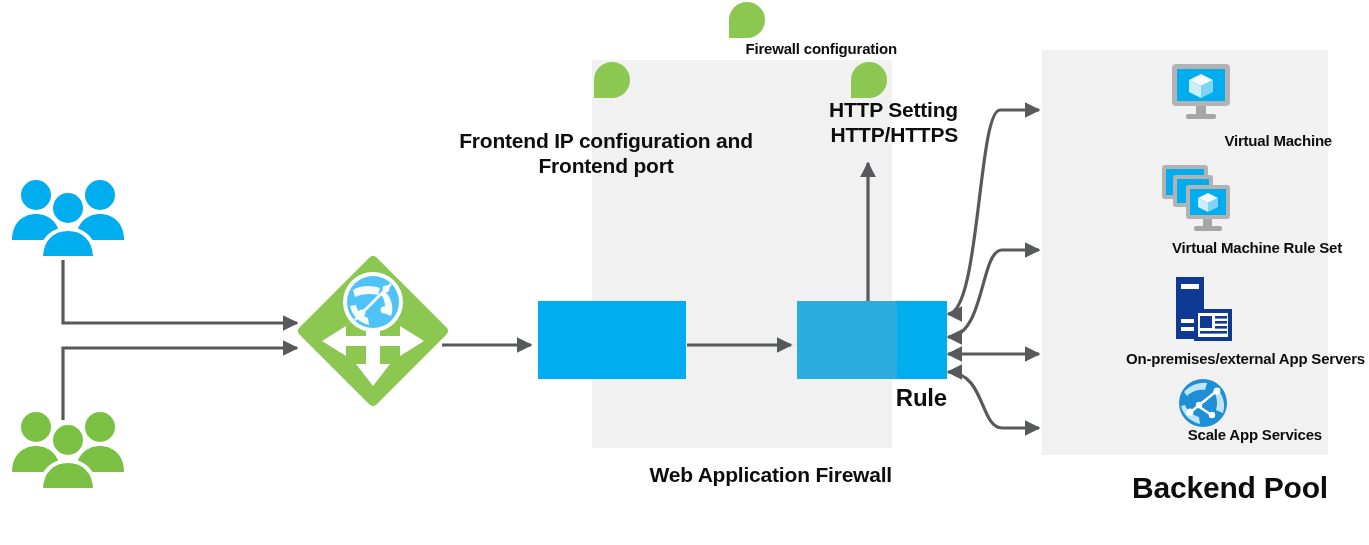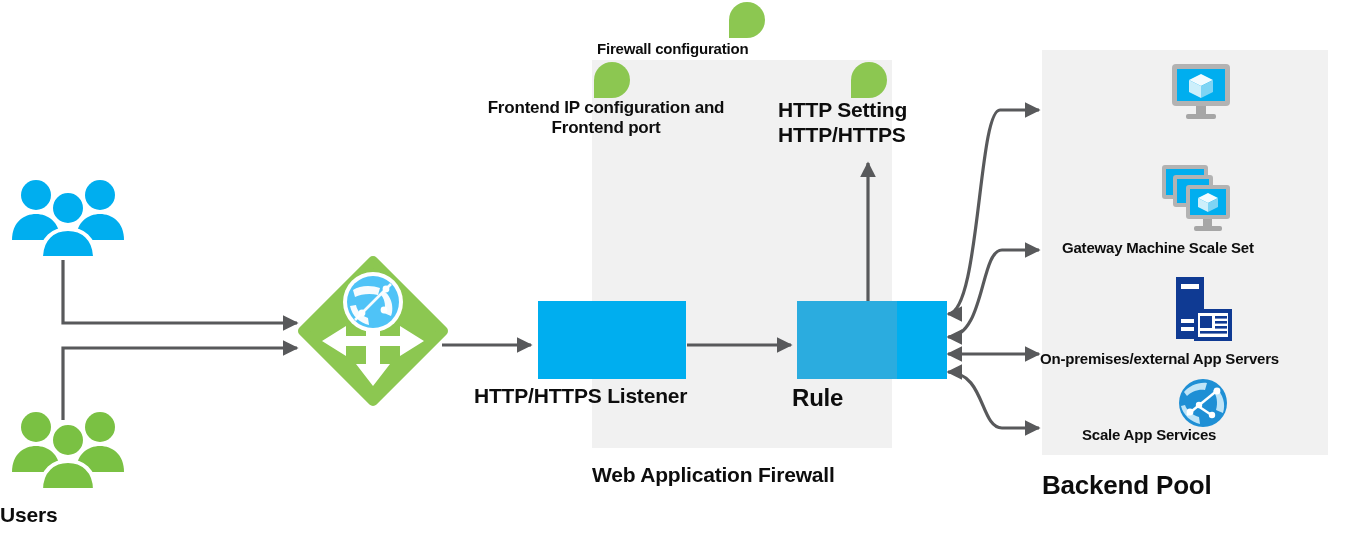--- a/index.html
+++ b/index.html
@@ -24,31 +24,31 @@
   .region {
     background: #F1F1F1;
   }
 
   
   .label {
     position: absolute;
     color: #0D0D0D;
     font-weight: bold;
     line-height: 1.18;
-    text-align: left;
+    text-align: right;
     white-space: pre-line;
     letter-spacing: -0.2px;
   }
   .lbl-users       { font-size: 21px; }
   .lbl-appgw       { font-size: 21px; }
   .lbl-listener    { font-size: 21px; }
   .lbl-rule        { font-size: 24px; }
   .lbl-waf         { font-size: 21px; }
-  .lbl-backend     { font-size: 26px; }
-  .lbl-frontend    { font-size: 17px; }
+  .lbl-backend     { font-size: 30px; }
+  .lbl-frontend    { font-size: 21px; margin-top: 31px; }
   .lbl-httpsetting { font-size: 21px; }
   .lbl-fwconfig    { font-size: 15px; }
   .lbl-node        { font-size: 15px; }
 
   
   .block-listener {
     background: #00AEEF;
   }
   .rule-left  { background: #2BACDF; }
   .rule-right { background: #00AEEF; }
@@ -117,21 +117,20 @@
     <g fill="#7AC143">
       <circle cx="26" cy="17" r="15"></circle>
       <path d="M2 62 C2 44 14 36 26 36 C38 36 50 44 50 62 Z"></path>
       <circle cx="90" cy="17" r="15"></circle>
       <path d="M66 62 C66 44 78 36 90 36 C102 36 114 44 114 62 Z"></path>
       <circle cx="58" cy="30" r="17" stroke="#ffffff" stroke-width="4"></circle>
       <path d="M31 80 C31 60 44 51 58 51 C72 51 85 60 85 80 Z" stroke="#ffffff" stroke-width="4"></path>
     </g>
   </svg>
 
-  <div class="label lbl-users" style="left:0px; top:503px; width:140px;">Users</div>
 
   <svg class="abs" style="left:300px; top:258px; width:146px; height:146px;" viewBox="0 0 146 146">
 
     <path d="M73 3 L143 73 L73 143 L3 73 Z" fill="#8CC751" stroke="#8CC751" stroke-width="10" stroke-linejoin="round"></path>
 
     <g fill="#ffffff">
 
       <path d="M70 72 L70 88 L46 88 L46 98 L22 83 L46 68 L46 78 L70 78 Z"></path>
 
       <path d="M76 72 L76 88 L100 88 L100 98 L124 83 L100 68 L100 78 L76 78 Z"></path>
@@ -151,21 +150,20 @@
     </g>
     <g fill="#ffffff">
       <circle cx="62" cy="55" r="3.4"></circle>
       <circle cx="86" cy="31" r="3.4"></circle>
       <circle cx="84" cy="52" r="3.4"></circle>
     </g>
   </svg>
 
 
   <div class="abs block-listener" style="left:538px; top:301px; width:148px; height:78px;"></div>
-  <div class="label lbl-listener" style="left:474px; top:384px; width:276px;">HTTP/HTTPS Listener</div>
 
   <div class="abs rule-left" style="left:797px; top:301px; width:100px; height:78px;"></div>
   <div class="abs rule-right" style="left:897px; top:301px; width:50px; height:78px;"></div>
   <div class="label lbl-rule" style="left:792px; top:384px; width:155px;">Rule</div>
 
   <div class="abs pin" style="left:729px; top:2px; width:36px; height:36px;"></div>
   <div class="label lbl-fwconfig" style="left:597px; top:40px; width:300px;">Firewall configuration</div>
 
   <div class="abs pin" style="left:594px; top:62px; width:36px; height:36px;"></div>
   <div class="label lbl-frontend" style="left:430px; top:98px; width:352px; text-align:center;">Frontend IP configuration and
@@ -181,37 +179,38 @@
     <rect x="4" y="2" width="58" height="42" rx="4" fill="#B3B3B3"></rect>
     <rect x="9" y="7" width="48" height="32" fill="#00AEEF"></rect>
     <rect x="28" y="44" width="10" height="8" fill="#A6A6A6"></rect>
     <rect x="18" y="52" width="30" height="5" rx="2" fill="#A6A6A6"></rect>
     <g>
       <path d="M33 12 L45 18 L33 24 L21 18 Z" fill="#ffffff" opacity="0.95"></path>
       <path d="M21 18 L33 24 L33 36 L21 30 Z" fill="#CDEFFB"></path>
       <path d="M45 18 L33 24 L33 36 L45 30 Z" fill="#7FD4F4"></path>
     </g>
   </svg>
+  <div class="label lbl-node" style="left:1072px; top:132px; width:260px;">Virtual Machine</div>
 
   <svg class="abs" style="left:1160px; top:165px; width:82px; height:70px;" viewBox="0 0 82 70">
     <rect x="2" y="0" width="46" height="34" rx="3" fill="#B3B3B3"></rect>
     <rect x="6" y="4" width="38" height="26" fill="#00AEEF"></rect>
     <rect x="13" y="10" width="40" height="32" rx="3" fill="#B3B3B3"></rect>
     <rect x="17" y="14" width="32" height="24" fill="#00AEEF"></rect>
     <rect x="26" y="20" width="44" height="34" rx="3" fill="#B3B3B3"></rect>
     <rect x="30" y="24" width="36" height="26" fill="#00AEEF"></rect>
     <rect x="43" y="54" width="9" height="7" fill="#A6A6A6"></rect>
     <rect x="34" y="61" width="28" height="5" rx="2" fill="#A6A6A6"></rect>
     <g>
       <path d="M48 28 L58 33 L48 38 L38 33 Z" fill="#ffffff" opacity="0.95"></path>
       <path d="M38 33 L48 38 L48 47 L38 42 Z" fill="#CDEFFB"></path>
       <path d="M58 33 L48 38 L48 47 L58 42 Z" fill="#7FD4F4"></path>
     </g>
   </svg>
-  <div class="label lbl-node" style="left:1062px; top:239px; width:280px;">Gateway Machine Scale Set</div>
+  <div class="label lbl-node" style="left:1062px; top:239px; width:280px;">Virtual Machine Rule Set</div>
 
   <svg class="abs" style="left:1172px; top:277px; width:60px; height:64px;" viewBox="0 0 60 64">
     <rect x="4" y="0" width="28" height="62" fill="#0F3A93"></rect>
     <rect x="9" y="7" width="18" height="5" fill="#ffffff"></rect>
     <rect x="9" y="42" width="14" height="4" fill="#ffffff"></rect>
     <rect x="9" y="50" width="14" height="4" fill="#ffffff"></rect>
     <rect x="24" y="34" width="34" height="28" fill="#ffffff" stroke="#0F3A93" stroke-width="4"></rect>
     <rect x="28" y="39" width="12" height="12" fill="#0F3A93"></rect>
     <g fill="#0F3A93">
       <rect x="43" y="39" width="12" height="2.6"></rect>

